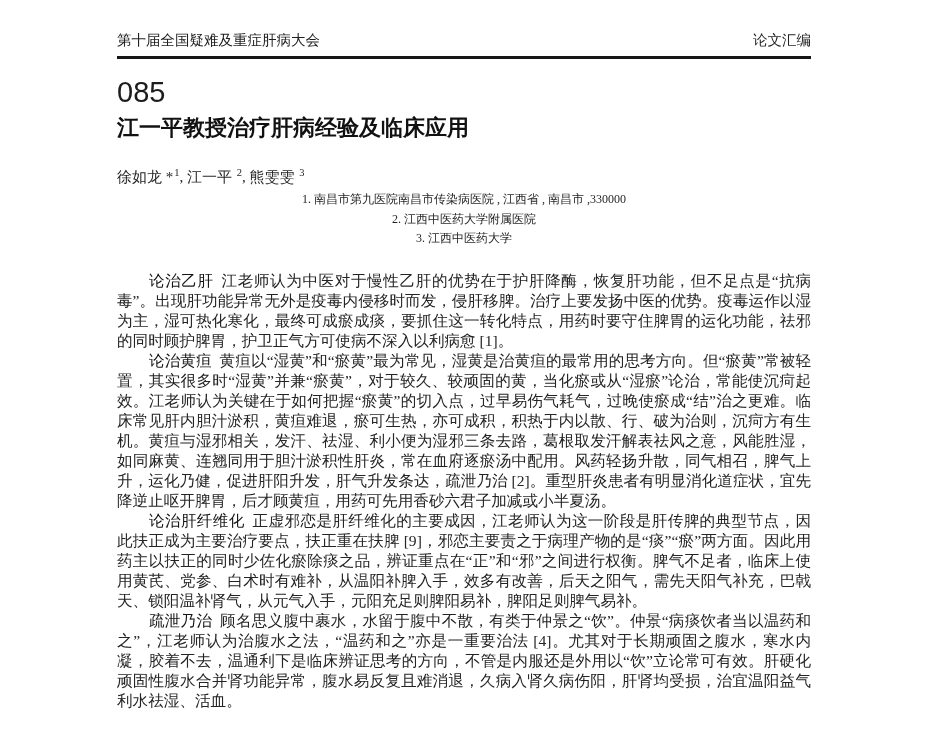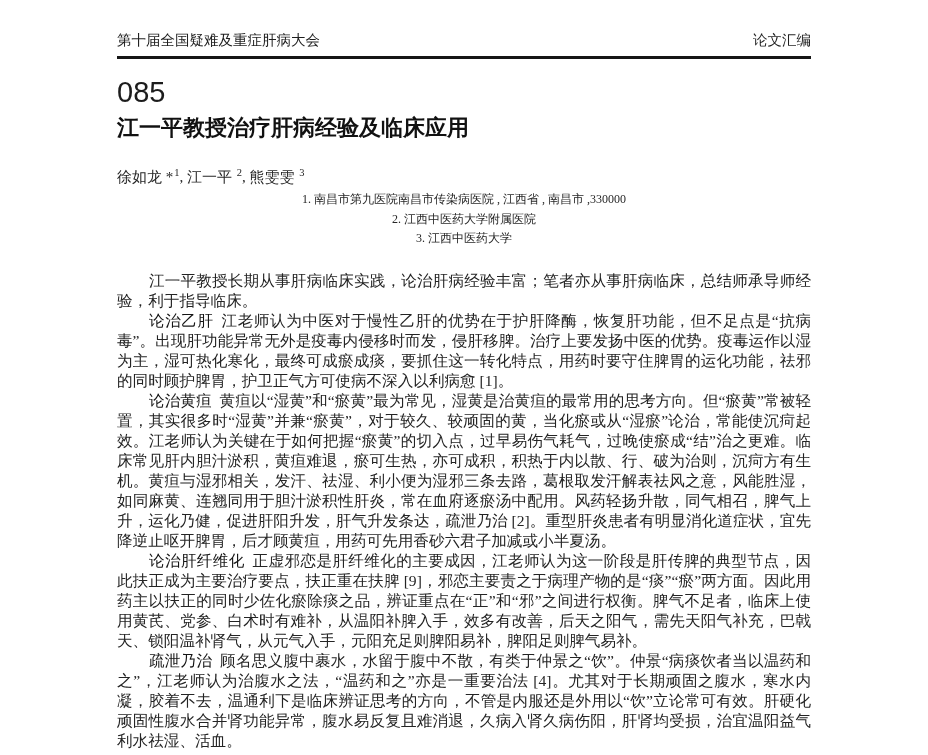--- a/index.html
+++ b/index.html
@@ -95,20 +95,19 @@
 
   <div class="authors"><span>徐如龙 *</span><sup>1</sup><span>, </span><span>江一平</span> <sup>2</sup><span>, </span><span>熊雯雯</span> <sup>3</sup></div>
 
   <div class="affils">
     <div>1. 南昌市第九医院南昌市传染病医院 , 江西省 , 南昌市 ,330000</div>
     <div>2. 江西中医药大学附属医院</div>
     <div>3. 江西中医药大学</div>
   </div>
 
   <div class="body-text">
-    <p class="para"><span class="plabel"></span><span>江一平教授长期从事肝病临床实践，论治肝病经验丰富；笔者亦从事肝病临床，总结师承导师经验，利于指导临床。</span></p>
     <p class="para"><span class="plabel">论治乙肝</span><span>江老师认为中医对于慢性乙肝的优势在于护肝降酶，恢复肝功能，但不足点是“抗病毒”。出现肝功能异常无外是疫毒内侵移时而发，侵肝移脾。治疗上要发扬中医的优势。疫毒运作以湿为主，湿可热化寒化，最终可成瘀成痰，要抓住这一转化特点，用药时要守住脾胃的运化功能，祛邪的同时顾护脾胃，护卫正气方可使病不深入以利病愈 [1]。</span></p>
     <p class="para"><span class="plabel">论治黄疸</span><span>黄疸以“湿黄”和“瘀黄”最为常见，湿黄是治黄疸的最常用的思考方向。但“瘀黄”常被轻置，其实很多时“湿黄”并兼“瘀黄”，对于较久、较顽固的黄，当化瘀或从“湿瘀”论治，常能使沉疴起效。江老师认为关键在于如何把握“瘀黄”的切入点，过早易伤气耗气，过晚使瘀成“结”治之更难。临床常见肝内胆汁淤积，黄疸难退，瘀可生热，亦可成积，积热于内以散、行、破为治则，沉疴方有生机。黄疸与湿邪相关，发汗、祛湿、利小便为湿邪三条去路，葛根取发汗解表祛风之意，风能胜湿，如同麻黄、连翘同用于胆汁淤积性肝炎，常在血府逐瘀汤中配用。风药轻扬升散，同气相召，脾气上升，运化乃健，促进肝阳升发，肝气升发条达，疏泄乃治 [2]。重型肝炎患者有明显消化道症状，宜先降逆止呕开脾胃，后才顾黄疸，用药可先用香砂六君子加减或小半夏汤。</span></p>
     <p class="para"><span class="plabel">论治肝纤维化</span><span>正虚邪恋是肝纤维化的主要成因，江老师认为这一阶段是肝传脾的典型节点，因此扶正成为主要治疗要点，扶正重在扶脾 [9]，邪恋主要责之于病理产物的是“痰”“瘀”两方面。因此用药主以扶正的同时少佐化瘀除痰之品，辨证重点在“正”和“邪”之间进行权衡。脾气不足者，临床上使用黄芪、党参、白术时有难补，从温阳补脾入手，效多有改善，后天之阳气，需先天阳气补充，巴戟天、锁阳温补肾气，从元气入手，元阳充足则脾阳易补，脾阳足则脾气易补。</span></p>
     <p class="para"><span class="plabel">疏泄乃治</span><span>顾名思义腹中裹水，水留于腹中不散，有类于仲景之“饮”。仲景“病痰饮者当以温药和之”，江老师认为治腹水之法，“温药和之”亦是一重要治法 [4]。尤其对于长期顽固之腹水，寒水内凝，胶着不去，温通利下是临床辨证思考的方向，不管是内服还是外用以“饮”立论常可有效。肝硬化顽固性腹水合并肾功能异常，腹水易反复且难消退，久病入肾久病伤阳，肝肾均受损，治宜温阳益气利水祛湿、活血。</span></p>
   </div>
 
 </div>
 
 </body></html>

